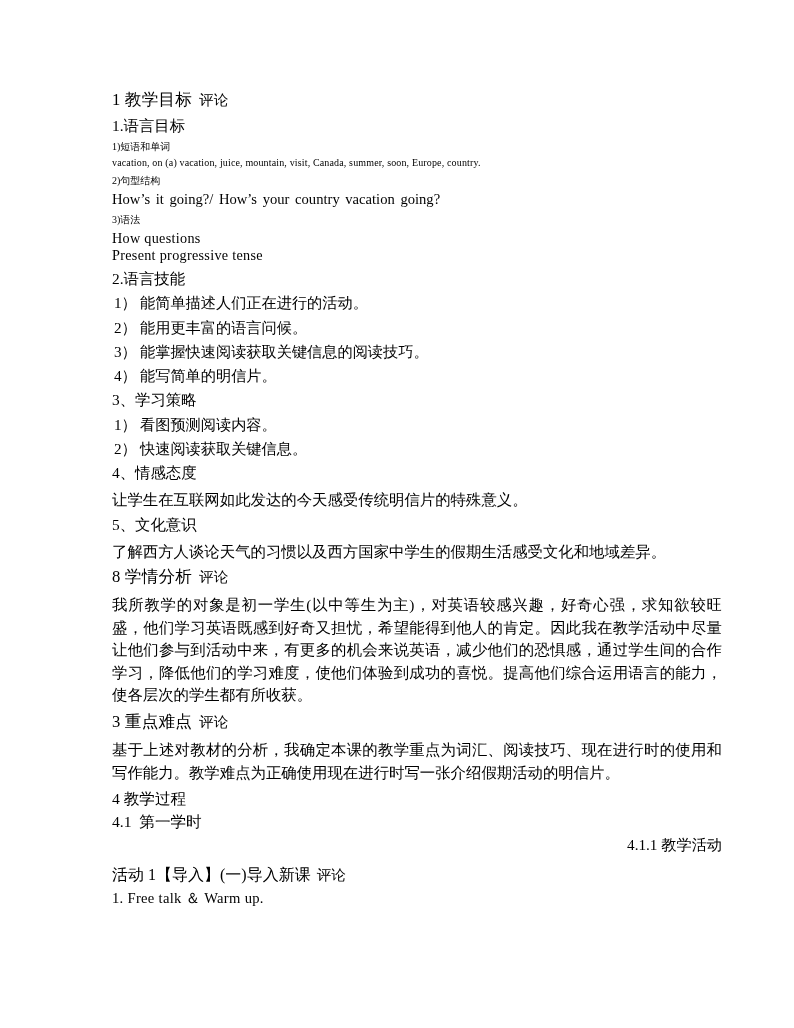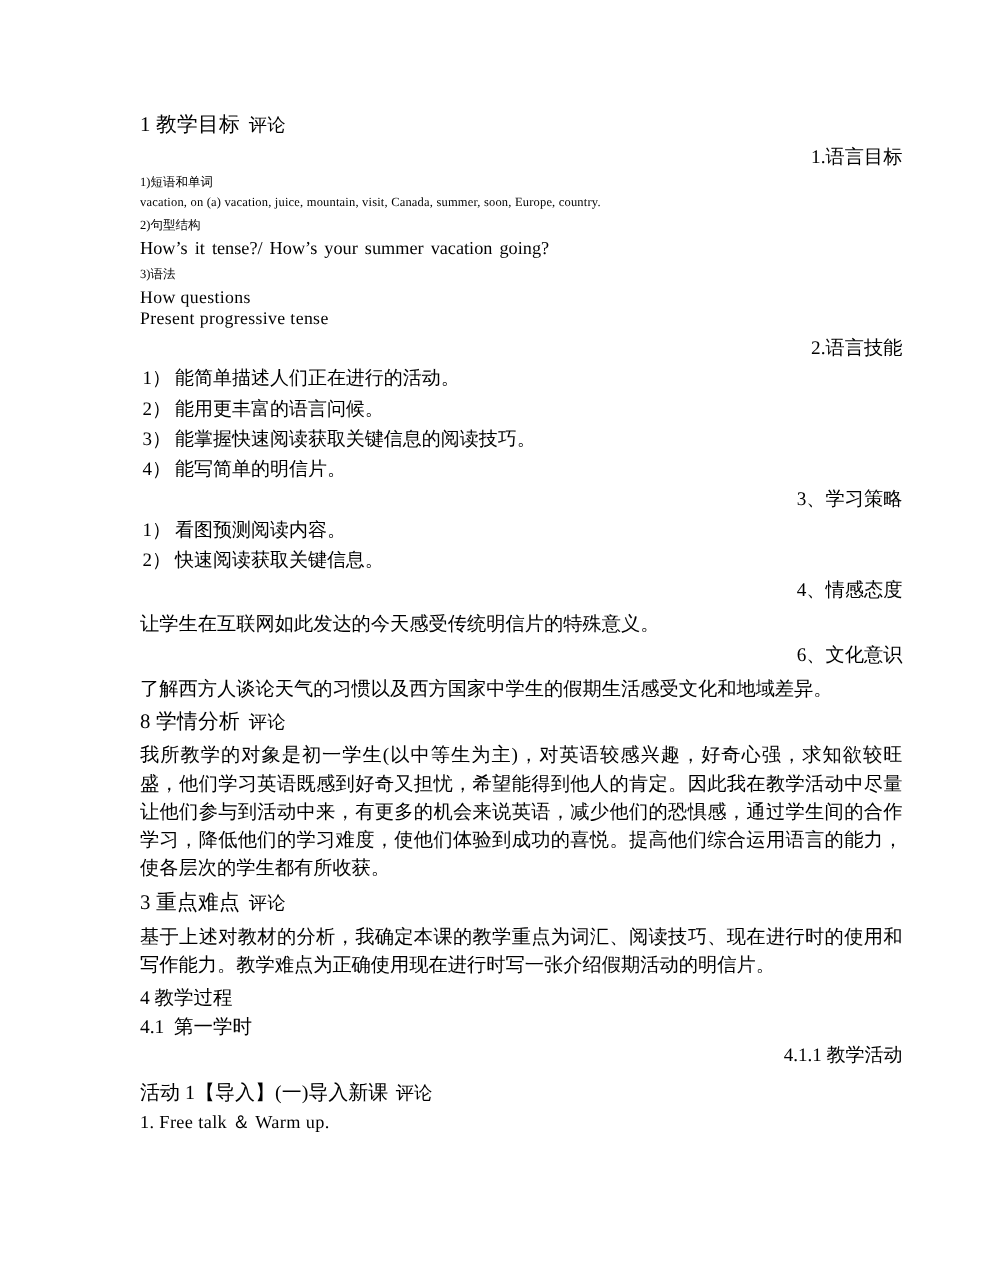--- a/index.html
+++ b/index.html
@@ -38,21 +38,20 @@
     margin-bottom: 9px;
     letter-spacing: 0.2px;
   }
   .h-line .cmt {
     font-size: 14.6px;
     margin-left: 7px;
   }
   .sub-line {
     font-size: 15.4px;
     margin-bottom: 9px;
-    text-align: right;
   }
   .sub2-line {
     font-size: 10px;
     margin-bottom: 6px;
   }
   .eng-line {
     font-size: 10px;
     font-family: "Liberation Serif", serif;
     margin-bottom: 8px;
     letter-spacing: 0.15px;
@@ -114,21 +113,21 @@
     <div class="line h-line"><span>1 教学目标</span><span class="cmt">评论</span></div>
 
     <div class="line sub-line">1.语言目标</div>
 
     <div class="line sub2-line">1)短语和单词</div>
 
     <div class="line eng-line">vacation, on (a) vacation, juice, mountain, visit, Canada, summer, soon, Europe, country.</div>
 
     <div class="line sub2-line">2)句型结构</div>
 
-    <div class="line eng-wide">How’s it tense?/ How’s your summer vacation going?</div>
+    <div class="line eng-wide">How’s it going?/ How’s your country vacation going?</div>
 
     <div class="line sub2-line">3)语法</div>
 
     <div class="line eng-line-sp">How questions</div>
     <div class="line eng-line-sp">Present progressive tense</div>
 
     <div class="gap-md"></div>
 
     <div class="line sub-line">2.语言技能</div>
 
@@ -139,21 +138,21 @@
 
     <div class="line sub-line">3、学习策略</div>
 
     <div class="line item-line"><span class="num">1）</span><span>看图预测阅读内容。</span></div>
     <div class="line item-line"><span class="num">2）</span><span>快速阅读获取关键信息。</span></div>
 
     <div class="line sub-line">4、情感态度</div>
 
     <div class="line para tight">让学生在互联网如此发达的今天感受传统明信片的特殊意义。</div>
 
-    <div class="line sub-line">6、文化意识</div>
+    <div class="line sub-line">5、文化意识</div>
 
     <div class="line para tight">了解西方人谈论天气的习惯以及西方国家中学生的假期生活感受文化和地域差异。</div>
 
     <div class="line h-line"><span>8 学情分析</span><span class="cmt">评论</span></div>
 
     <div class="line para">我所教学的对象是初一学生(以中等生为主)，对英语较感兴趣，好奇心强，求知欲较旺盛，他们学习英语既感到好奇又担忧，希望能得到他人的肯定。因此我在教学活动中尽量让他们参与到活动中来，有更多的机会来说英语，减少他们的恐惧感，通过学生间的合作学习，降低他们的学习难度，使他们体验到成功的喜悦。提高他们综合运用语言的能力，使各层次的学生都有所收获。</div>
 
     <div class="line h-line"><span>3 重点难点</span><span class="cmt">评论</span></div>
 
     <div class="line para">基于上述对教材的分析，我确定本课的教学重点为词汇、阅读技巧、现在进行时的使用和写作能力。教学难点为正确使用现在进行时写一张介绍假期活动的明信片。</div>

